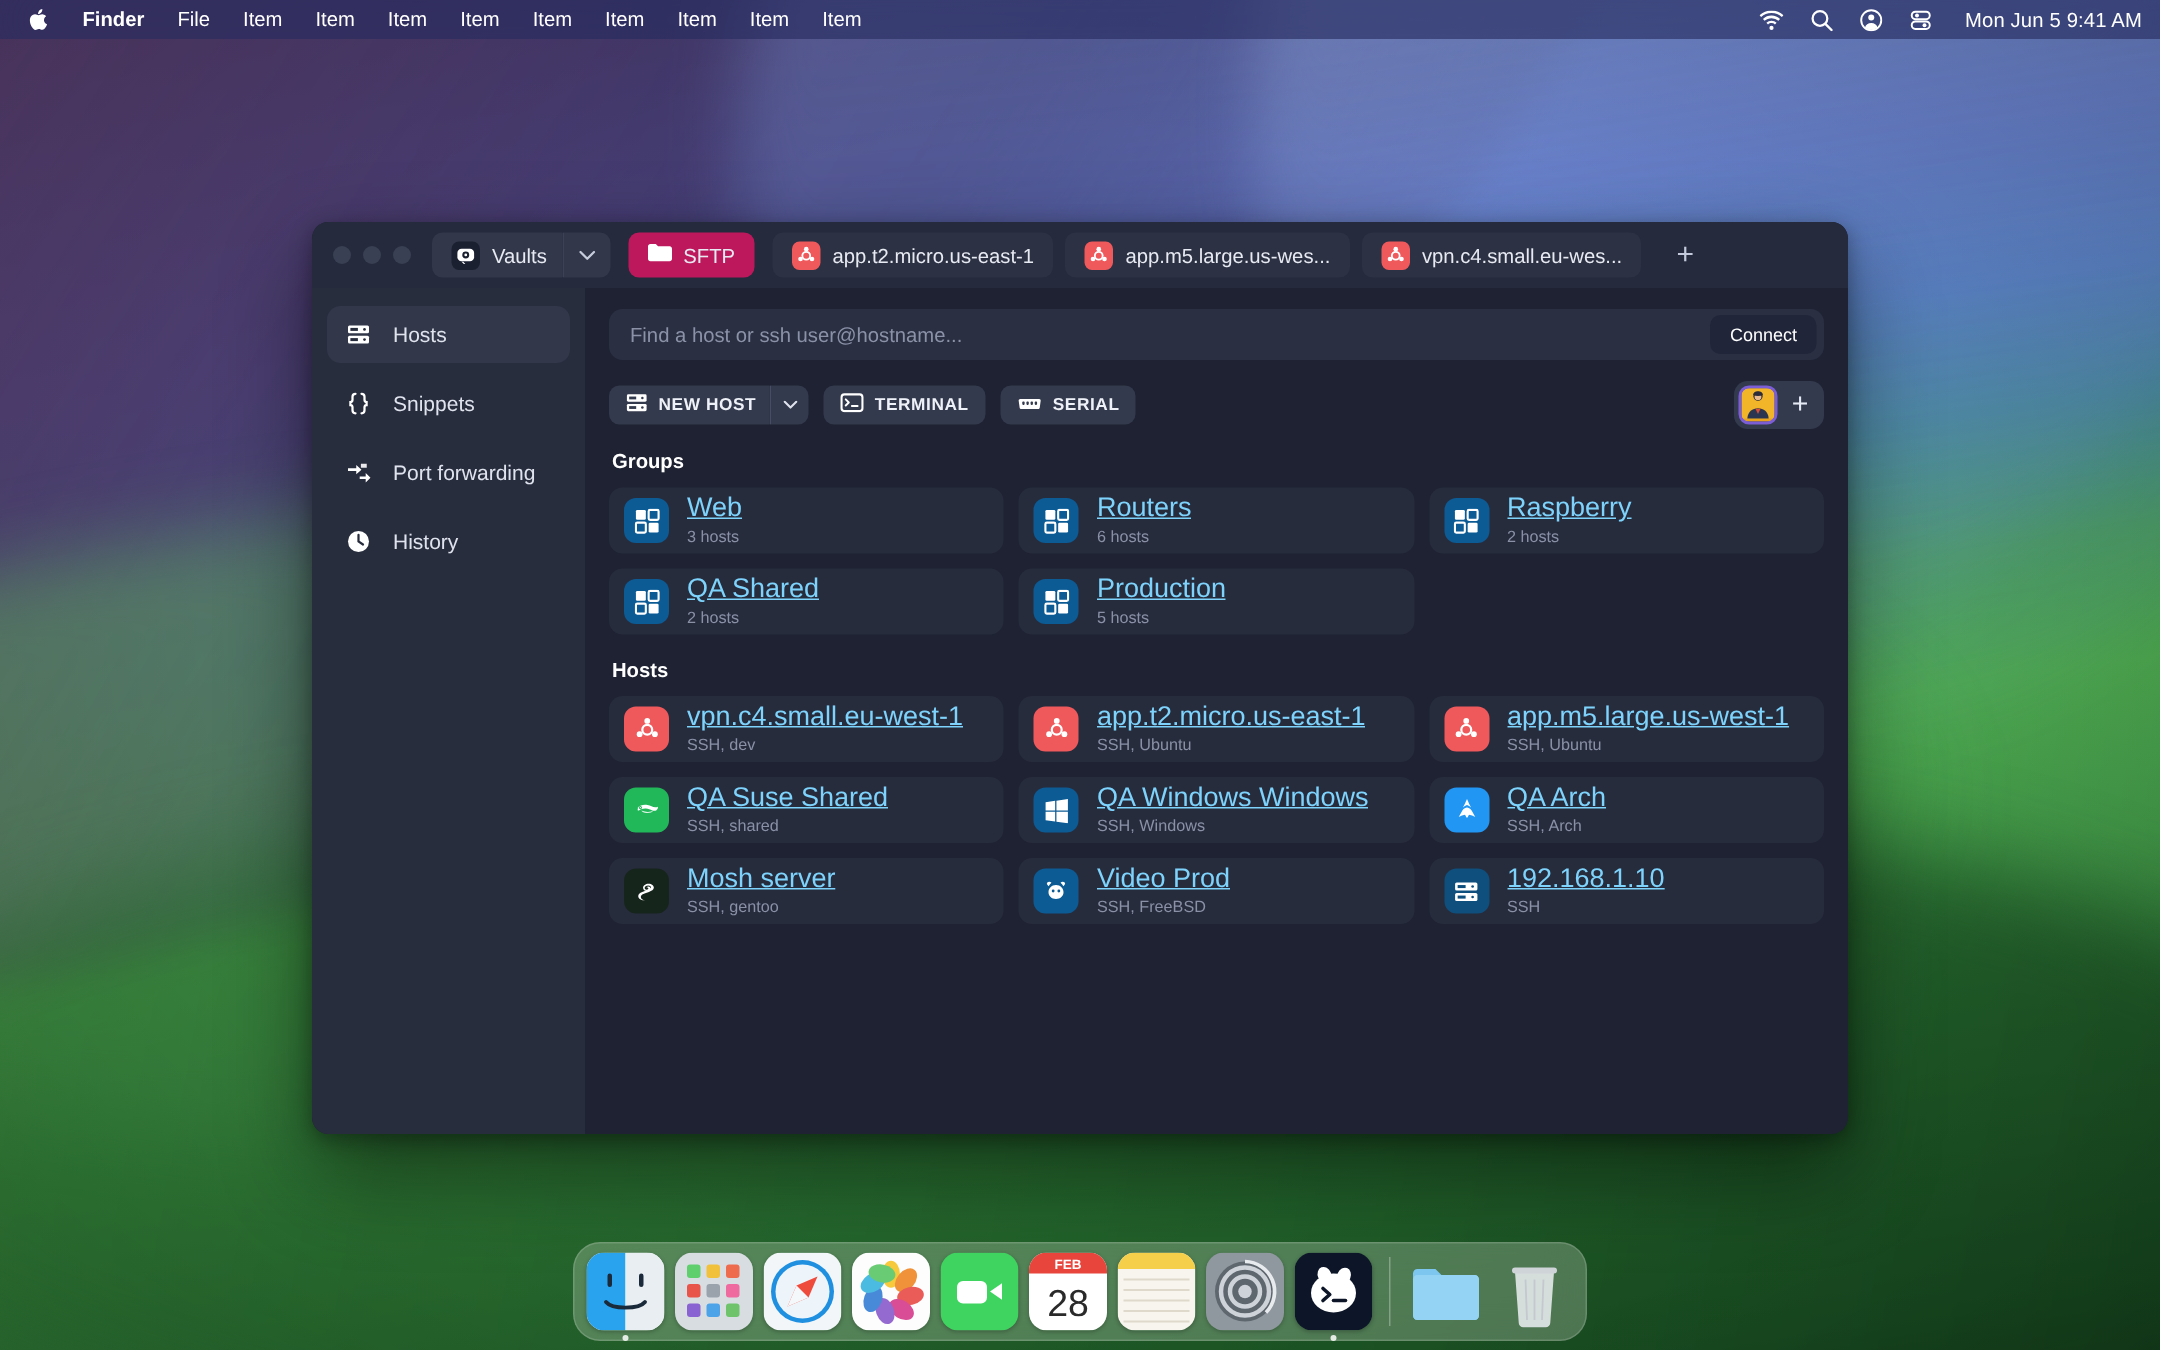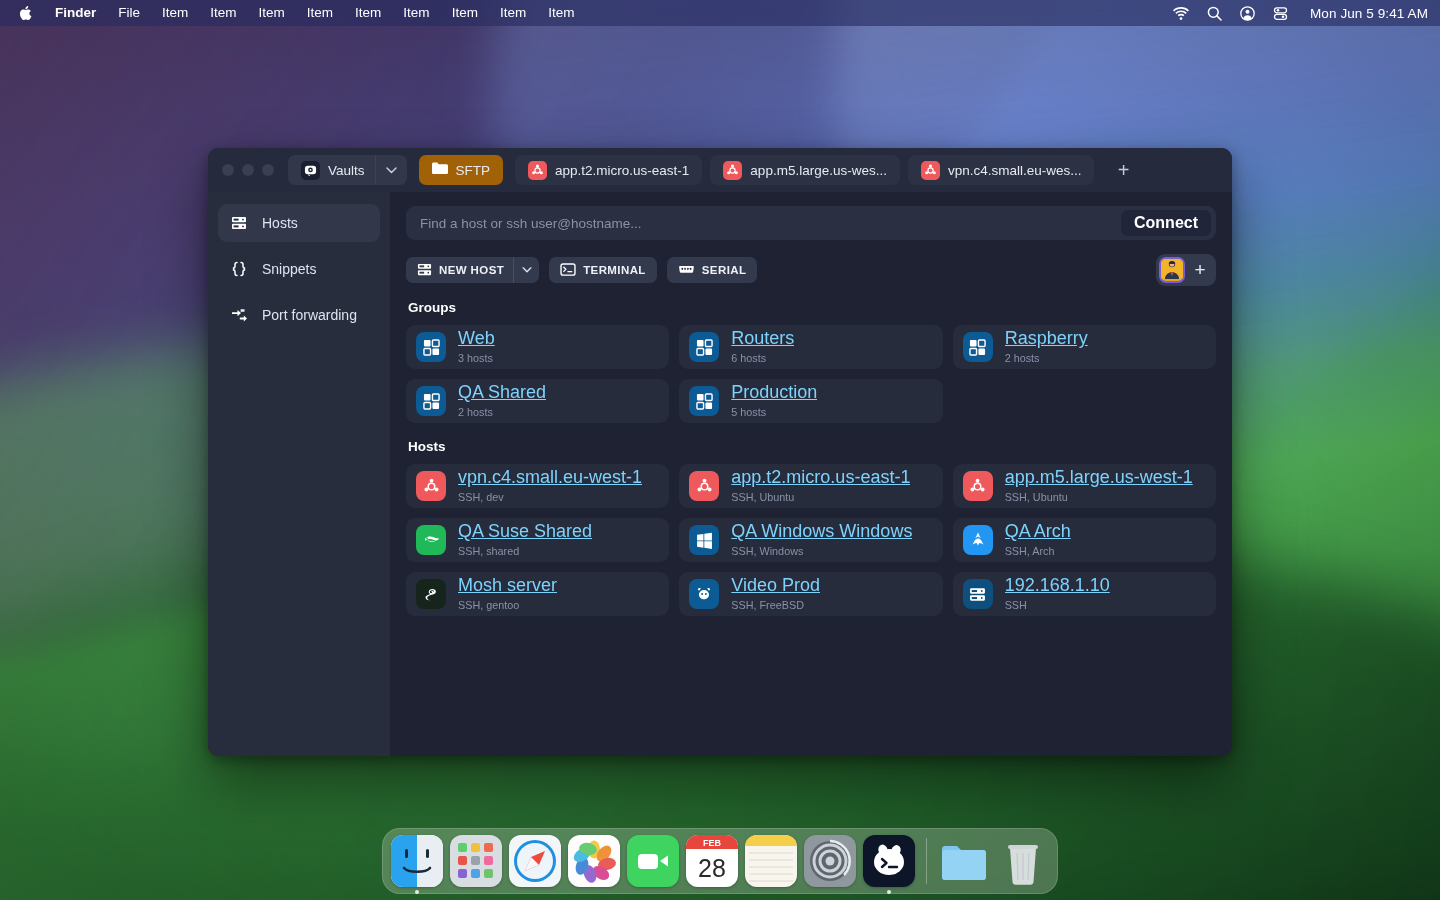--- a/index.html
+++ b/index.html
@@ -101,21 +101,21 @@
     height:30px; border-radius:7px; display:flex; align-items:center;
     gap:8px; padding:0 13px; color:#e7eaf2; font-size:13.5px;
     white-space:nowrap; background:transparent;
   }
   .tab.vaults { background:#323749; padding-right:10px; border-radius:7px 0 0 7px; }
   .vault-caret {
     background:#323749; height:30px; width:32px; border-radius:0 7px 7px 0;
     display:flex; align-items:center; justify-content:center; color:#c6ccdc;
     border-left:1px solid #3c4256; margin-right:12px;
   }
-  .tab.sftp { background:#a16207; margin-right:12px;text-align:center; }
+  .tab.sftp { background:#be185d; margin-right:12px;text-align:center; }
   .tab.host { background:#2c3143; margin-right:8px; }
   .tab-plus {
     width:30px; height:30px; display:flex; align-items:center; justify-content:center;
     color:#c4cadb; font-size:20px; font-weight:300; margin-left:6px;
   }
   .ubuntu-ico {
     width:19px; height:19px; border-radius:5px; background:#f0595c;
     display:flex; align-items:center; justify-content:center; flex:0 0 19px;
   }
   .vault-ico {
@@ -144,21 +144,21 @@
   .searchrow {
     height:34px; background:#2a2f42; border-radius:9px;
     display:flex; align-items:center; padding:0 5px 0 14px; margin-bottom:14px;
   }
   .searchrow input {
     flex:1; background:transparent; border:0; outline:0;
     color:#e9ecf4; font-size:13.5px; font-family:inherit;
   }
   .searchrow input::placeholder { color:#8b92a8; }
   .connect-btn {
-    background:#20253a; color:#fff; font-size:16px; font-weight:bold;
+    background:#20253a; color:#fff; font-size:12px; font-weight:normal;
     height:26px; border-radius:7px; padding:0 13px; display:flex; align-items:center;
     border:0; font-family:inherit;
   }
 
   .toolbar { display:flex; align-items:center; gap:10px; margin-bottom:14px; }
   .tb-btn {
     height:26px; background:#343a4d; border-radius:7px; display:flex; align-items:center;
     gap:7px; padding:0 11px; color:#eef1f7; font-size:11.5px; font-weight:bold;
     letter-spacing:.4px;
   }
@@ -375,20 +375,29 @@
       <div class="side-item">
         <span class="side-ico">
           <svg width="17" height="14" viewBox="0 0 17 14">
               <path fill="#fff" d="M1 4.2h5.5V2L10 5.1 6.5 8.2V6H1z"></path>
               <path fill="#fff" d="M8.8 9.6h4V7.4L16 10.5l-3.2 3.1v-2.2h-4z"></path>
               <path fill="#fff" d="M9.6 1.2h3.9v2.6H9.6z" opacity=".9"></path>
             </svg>
         </span>
         <span>Port forwarding</span>
       </div>
+      <div class="side-item">
+        <span class="side-ico">
+          <svg width="16" height="16" viewBox="0 0 16 16">
+              <circle cx="8" cy="8" r="7" fill="#fff"></circle>
+              <path d="M8 3.6V8l3 2" fill="none" stroke="#282d3e" stroke-width="1.5" stroke-linecap="round"></path>
+            </svg>
+        </span>
+        <span>History</span>
+      </div>
     </div>
 
     <div id="main">
 
       <div class="searchrow">
         <input type="text" placeholder="Find a host or ssh user@hostname..." style="">
         <button class="connect-btn">Connect</button>
       </div>
 
       <div class="toolbar">

